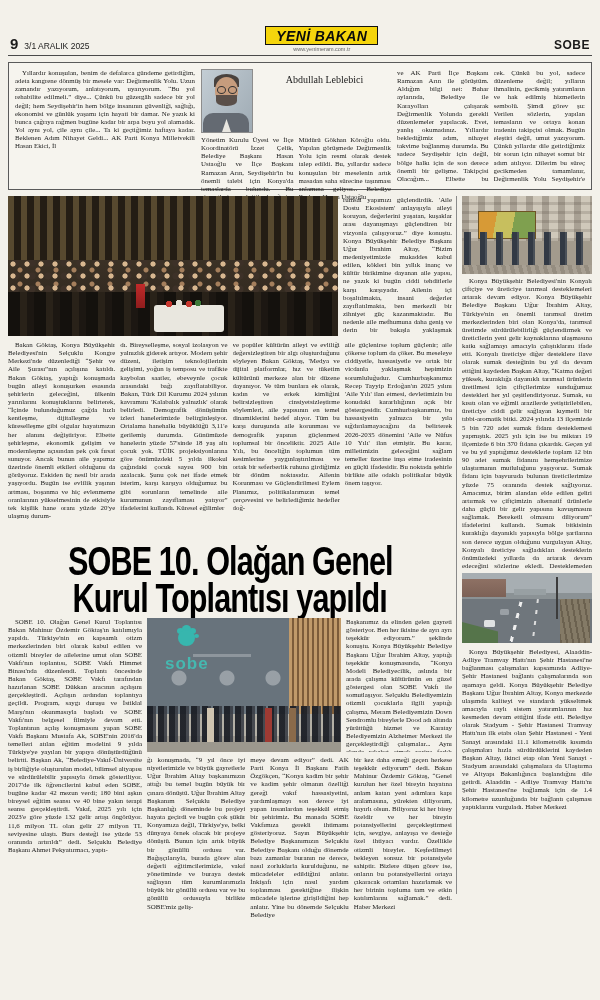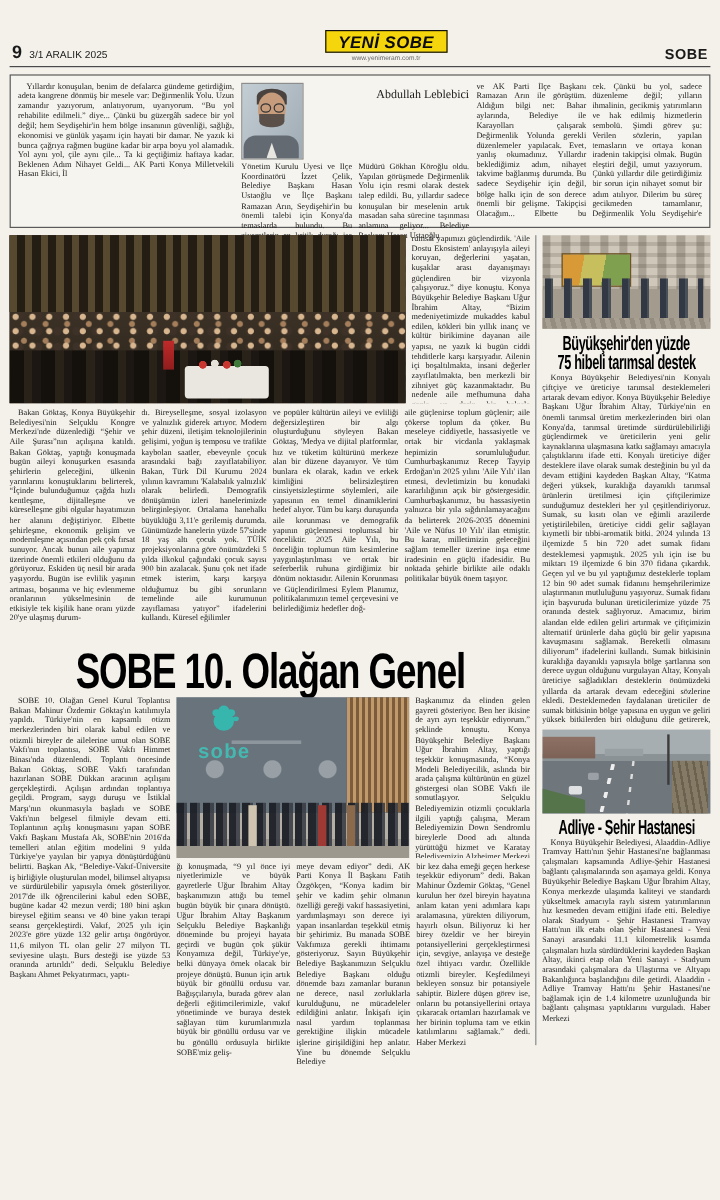--- a/index.html
+++ b/index.html
@@ -21,21 +21,21 @@
   
   .col{font-size:6.9px;line-height:1.18;text-align:justify;overflow:hidden;color:#1b1b1b;}
   .ind{text-indent:7px;}
   
   .oped{display:flex;gap:6px;border:1.5px solid #5a5a5a;background:#f6f4ee;
         margin-top:6px;padding:6px;height:128px;box-sizing:border-box;}
   .oped-c1{flex:0 0 180px;}
   .oped-mid{flex:0 0 190px;display:flex;flex-direction:column;gap:3px;}
   .oped-top{display:flex;gap:5px;height:66px;}
   .oped-head{flex:1;display:flex;flex-direction:column;}
-  .author-name{font-size:10px;text-align:right;margin:5px 0 4px;}
+  .author-name{font-size:10px;text-align:center;margin:5px 0 4px;}
   .oped-title{background:#dedbd4;font-family:"Liberation Sans",sans-serif;font-weight:bold;
               font-size:7.6px;text-align:center;padding:3px 4px;line-height:1.3;}
   .oped-midcols{display:flex;gap:5px;flex:1;}
   .oped-midcols .col{flex:1;}
   .oped-right{flex:1;display:flex;gap:5px;}
   .oped-right .col{flex:1;}
   
   .author-photo{position:relative;flex:0 0 50px;width:50px;height:62px;border:1px solid #8d8d8d;
                 background:linear-gradient(120deg,#c3cdd4,#9fabb4);overflow:hidden;}
   .ap-hair{position:absolute;left:12px;top:4px;width:25px;height:13px;background:#49423e;border-radius:50% 50% 0 0;}
@@ -147,21 +147,21 @@
 <body>
 
 <div class="page">
 
   <header class="phead">
     <div class="hleft">
       <span class="pnum">9</span>
       <span class="pdate">3/1 ARALIK 2025</span>
     </div>
     <div class="hcenter">
-      <span class="masthead">YENİ SOBE</span>
+      <span class="masthead">YENİ BAKAN</span>
       <div class="murl">www.yenimeram.com.tr</div>
     </div>
     <div class="hright">SOBE</div>
   </header>
 
   <section class="oped">
     <div class="col ind oped-c1">Yıllardır konuşulan, benim de defalarca gündeme getirdiğim, adeta kangrene dönmüş bir mesele var: Değirmenlik Yolu. Uzun zamandır yazıyorum, anlatıyorum, uyarıyorum. “Bu yol rehabilite edilmeli.” diye... Çünkü bu güzergâh sadece bir yol değil; hem Seydişehir'in hem bölge insanının güvenliği, sağlığı, ekonomisi ve günlük yaşamı için hayati bir damar. Ne yazık ki bunca çağrıya rağmen bugüne kadar bir arpa boyu yol alamadık. Yol aynı yol, çile aynı çile... Ta ki geçtiğimiz haftaya kadar. Beklenen Adım Nihayet Geldi... AK Parti Konya Milletvekili Hasan Ekici, İl</div>
     <div class="oped-mid">
       <div class="oped-top">
         <div class="author-photo">
@@ -204,20 +204,21 @@
       </div>
       <div class="s1cols">
         <div class="col ind">Bakan Göktaş, Konya Büyükşehir Belediyesi'nin Selçuklu Kongre Merkezi'nde düzenlediği “Şehir ve Aile Şurası”nın açılışına katıldı. Bakan Göktaş, yaptığı konuşmada bugün aileyi konuşurken esasında şehirlerin geleceğini, ülkenin yarınlarını konuştuklarını belirterek, “İçinde bulunduğumuz çağda hızlı kentleşme, dijitalleşme ve küreselleşme gibi olgular hayatımızın her alanını değiştiriyor. Elbette şehirleşme, ekonomik gelişim ve modernleşme açısından pek çok fırsat sunuyor. Ancak bunun aile yapımız üzerinde önemli etkileri olduğunu da görüyoruz. Eskiden üç nesil bir arada yaşıyordu. Bugün ise evlilik yaşının artması, boşanma ve hiç evlenmeme oranlarının yükselmesinin de etkisiyle tek kişilik hane oranı yüzde 20'ye ulaşmış durum-</div>
         <div class="col">dı. Bireyselleşme, sosyal izolasyon ve yalnızlık giderek artıyor. Modern şehir düzeni, iletişim teknolojilerinin gelişimi, yoğun iş temposu ve trafikte kaybolan saatler, ebeveynle çocuk arasındaki bağı zayıflatabiliyor. Bakan, Türk Dil Kurumu 2024 yılının kavramını 'Kalabalık yalnızlık' olarak belirledi. Demografik dönüşümün izleri hanelerimizde belirginleşiyor. Ortalama hanehalkı büyüklüğü 3,11'e gerilemiş durumda. Günümüzde hanelerin yüzde 57'sinde 18 yaş altı çocuk yok. TÜİK projeksiyonlarına göre önümüzdeki 5 yılda ilkokul çağındaki çocuk sayısı 900 bin azalacak. Şunu çok net ifade etmek isterim, karşı karşıya olduğumuz bu gibi sorunların temelinde aile kurumunun zayıflaması yatıyor” ifadelerini kullandı. Küresel eğilimler</div>
         <div class="col">ve popüler kültürün aileyi ve evliliği değersizleştiren bir algı oluşturduğunu söyleyen Bakan Göktaş, 'Medya ve dijital platformlar, hız ve tüketim kültürünü merkeze alan bir düzene dayanıyor. Ve tüm bunlara ek olarak, kadın ve erkek kimliğini belirsizleştiren cinsiyetsizleştirme söylemleri, aile yapısının en temel dinamiklerini hedef alıyor. Tüm bu karşı duruşunda aile korunması ve demografik yapının güçlenmesi toplumsal bir önceliktir. 2025 Aile Yılı, bu önceliğin toplumun tüm kesimlerine yaygınlaştırılması ve ortak bir seferberlik ruhuna girdiğimiz bir dönüm noktasıdır. Ailenin Korunması ve Güçlendirilmesi Eylem Planımız, politikalarımızın temel çerçevesini ve belirlediğimiz hedefler doğ-</div>
         <div class="col">aile güçlenirse toplum güçlenir; aile çökerse toplum da çöker. Bu meseleye ciddiyetle, hassasiyetle ve ortak bir vicdanla yaklaşmak hepimizin sorumluluğudur. Cumhurbaşkanımız Recep Tayyip Erdoğan'ın 2025 yılını 'Aile Yılı' ilan etmesi, devletimizin bu konudaki kararlılığının açık bir göstergesidir. Cumhurbaşkanımız, bu hassasiyetin yalnızca bir yıla sığdırılamayacağını da belirterek 2026-2035 dönemini 'Aile ve Nüfus 10 Yılı' ilan etmiştir. Bu karar, milletimizin geleceğini sağlam temeller üzerine inşa etme iradesinin en güçlü ifadesidir. Bu noktada şehirle birlikte aile odaklı politikalar büyük önem taşıyor.</div>
       </div>
 
       <div class="headline2">
         <div class="hl2"><span class="cond c3">SOBE 10. Olağan Genel</span></div>
+        <div class="hl2"><span class="cond c4">Kurul Toplantısı yapıldı</span></div>
       </div>
 
       <div class="sobewrap">
         <div class="col ind sobe-left">SOBE 10. Olağan Genel Kurul Toplantısı Bakan Mahinur Özdemir Göktaş'ın katılımıyla yapıldı. Türkiye'nin en kapsamlı otizm merkezlerinden biri olarak kabul edilen ve otizmli bireyler de ailelerine umut olan SOBE Vakfı'nın toplantısı, SOBE Vakfı Himmet Binası'nda düzenlendi. Toplantı öncesinde Bakan Göktaş, SOBE Vakfı tarafından hazırlanan SOBE Dükkan aracının açılışını gerçekleştirdi. Açılışın ardından toplantıya geçildi. Program, saygı duruşu ve İstiklal Marşı'nın okunmasıyla başladı ve SOBE Vakfı'nın belgesel filmiyle devam etti. Toplantının açılış konuşmasını yapan SOBE Vakfı Başkanı Mustafa Ak, SOBE'nin 2016'da temelleri atılan eğitim modelini 9 yılda Türkiye'ye yayılan bir yapıya dönüştürdüğünü belirtti. Başkan Ak, “Belediye-Vakıf-Üniversite iş birliğiyle oluşturulan model, bilimsel altyapısı ve sürdürülebilir yapısıyla örnek gösteriliyor. 2017'de ilk öğrencilerini kabul eden SOBE, bugüne kadar 42 mezun verdi; 180 bini aşkın bireysel eğitim seansı ve 40 bine yakın terapi seansı gerçekleştirdi. Vakıf, 2025 yılı için 2023'e göre yüzde 132 gelir artışı öngörüyor. 11,6 milyon TL olan gelir 27 milyon TL seviyesine ulaştı. Burs desteği ise yüzde 53 oranında artırıldı” dedi. Selçuklu Belediye Başkanı Ahmet Pekyatırmacı, yaptı-</div>
         <div class="sobe-right">
           <div class="sobe-toprow">
             <div class="photo sobeph">
               <div class="sp-wood"></div>
               <div class="sp-logo">
                 <div class="sp-hand"></div>
@@ -241,36 +242,31 @@
       </div>
     </div>
 
     <aside class="sidebar">
       <div class="photo sideph1">
         <div class="gp-win"></div>
         <div class="gp-banner"></div>
         <div class="gp-people"></div>
         <div class="gp-road"></div>
       </div>
-      <div class="sidehead">
-        <div class="shl"><span class="cond c5">Büyükşehir'den yüzde</span></div>
-        <div class="shl"><span class="cond c5">75 hibeli tarımsal destek</span></div>
-      </div>
       <div class="col ind sbody1">Konya Büyükşehir Belediyesi'nin Konyalı çiftçiye ve üreticiye tarımsal desteklemeleri artarak devam ediyor. Konya Büyükşehir Belediye Başkanı Uğur İbrahim Altay, Türkiye'nin en önemli tarımsal üretim merkezlerinden biri olan Konya'da, tarımsal üretimde sürdürülebilirliği güçlendirmek ve üreticilerin yeni gelir kaynaklarına ulaşmasına katkı sağlamayı amacıyla çalıştıklarını ifade etti. Konyalı üreticiye diğer desteklere ilave olarak sumak desteğinin bu yıl da devam ettiğini kaydeden Başkan Altay, “Katma değeri yüksek, kuraklığa dayanıklı tarımsal ürünlerin üretilmesi için çiftçilerimize sunduğumuz destekleri her yıl çeşitlendiriyoruz. Sumak, su kısıtı olan ve eğimli arazilerde yetiştirilebilen, üreticiye ciddi gelir sağlayan kıymetli bir tıbbi-aromatik bitki. 2024 yılında 13 ilçemizde 5 bin 720 adet sumak fidanı desteklemesi yapmıştık. 2025 yılı için ise bu miktarı 19 ilçemizde 6 bin 370 fidana çıkardık. Geçen yıl ve bu yıl yaptığımız desteklerle toplam 12 bin 90 adet sumak fidanını hemşehrilerimize ulaştırmanın mutluluğunu yaşıyoruz. Sumak fidanı için başvuruda bulunan üreticilerimize yüzde 75 oranında destek sağlıyoruz. Amacımız, birim alandan elde edilen geliri artırmak ve çiftçimizin alternatif ürünlerle daha güçlü bir gelir yapısına kavuşmasını sağlamak. Bereketli olmasını diliyorum” ifadelerini kullandı. Sumak bitkisinin kuraklığa dayanıklı yapısıyla bölge şartlarına son derece uygun olduğunu vurgulayan Altay, Konyalı üreticiye sağladıkları desteklerin önümüzdeki yıllarda da artarak devam edeceğini sözlerine ekledi. Desteklemeden faydalanan üreticiler de sumak bitkisinin bölge yapısına en uygun ve geliri yüksek bitkilerden biri olduğunu dile getirerek, desteklerinden dolayı Konya Büyükşehir Belediyesi'ne teşekkür etti. Haber Merkezi</div>
 
       <div class="photo sideph2">
         <div class="rp-bld"></div>
         <div class="rp-green"></div>
         <div class="rp-lane"></div>
         <div class="rp-lane2"></div>
         <div class="rp-car1"></div>
         <div class="rp-car2"></div>
         <div class="rp-rail"></div>
         <div class="rp-pole"></div>
       </div>
       <div class="sidehead">
-        <div class="shl"><span class="cond c5">Adliye - Şehir Hastanesi</span></div>
       </div>
       <div class="col ind sbody2">Konya Büyükşehir Belediyesi, Alaaddin-Adliye Tramvay Hattı'nın Şehir Hastanesi'ne bağlanması çalışmaları kapsamında Adliye-Şehir Hastanesi bağlantı çalışmalarında son aşamaya geldi. Konya Büyükşehir Belediye Başkanı Uğur İbrahim Altay, Konya merkezde ulaşımda kaliteyi ve standardı yükseltmek amacıyla raylı sistem yatırımlarının hız kesmeden devam ettiğini ifade etti. Belediye olarak Stadyum - Şehir Hastanesi Tramvay Hattı'nın ilk etabı olan Şehir Hastanesi - Yeni Sanayi arasındaki 11.1 kilometrelik kısımda çalışmaları hızla sürdürdüklerini kaydeden Başkan Altay, ikinci etap olan Yeni Sanayi - Stadyum arasındaki çalışmalara da Ulaştırma ve Altyapı Bakanlığınca başlandığını dile getirdi. Alaaddin - Adliye Tramvay Hattı'nı Şehir Hastanesi'ne bağlamak için de 1.4 kilometre uzunluğunda bir bağlantı çalışması yaptıklarını vurguladı. Haber Merkezi</div>
     </aside>
 
   </div>
 </div>
 
 </body></html>

